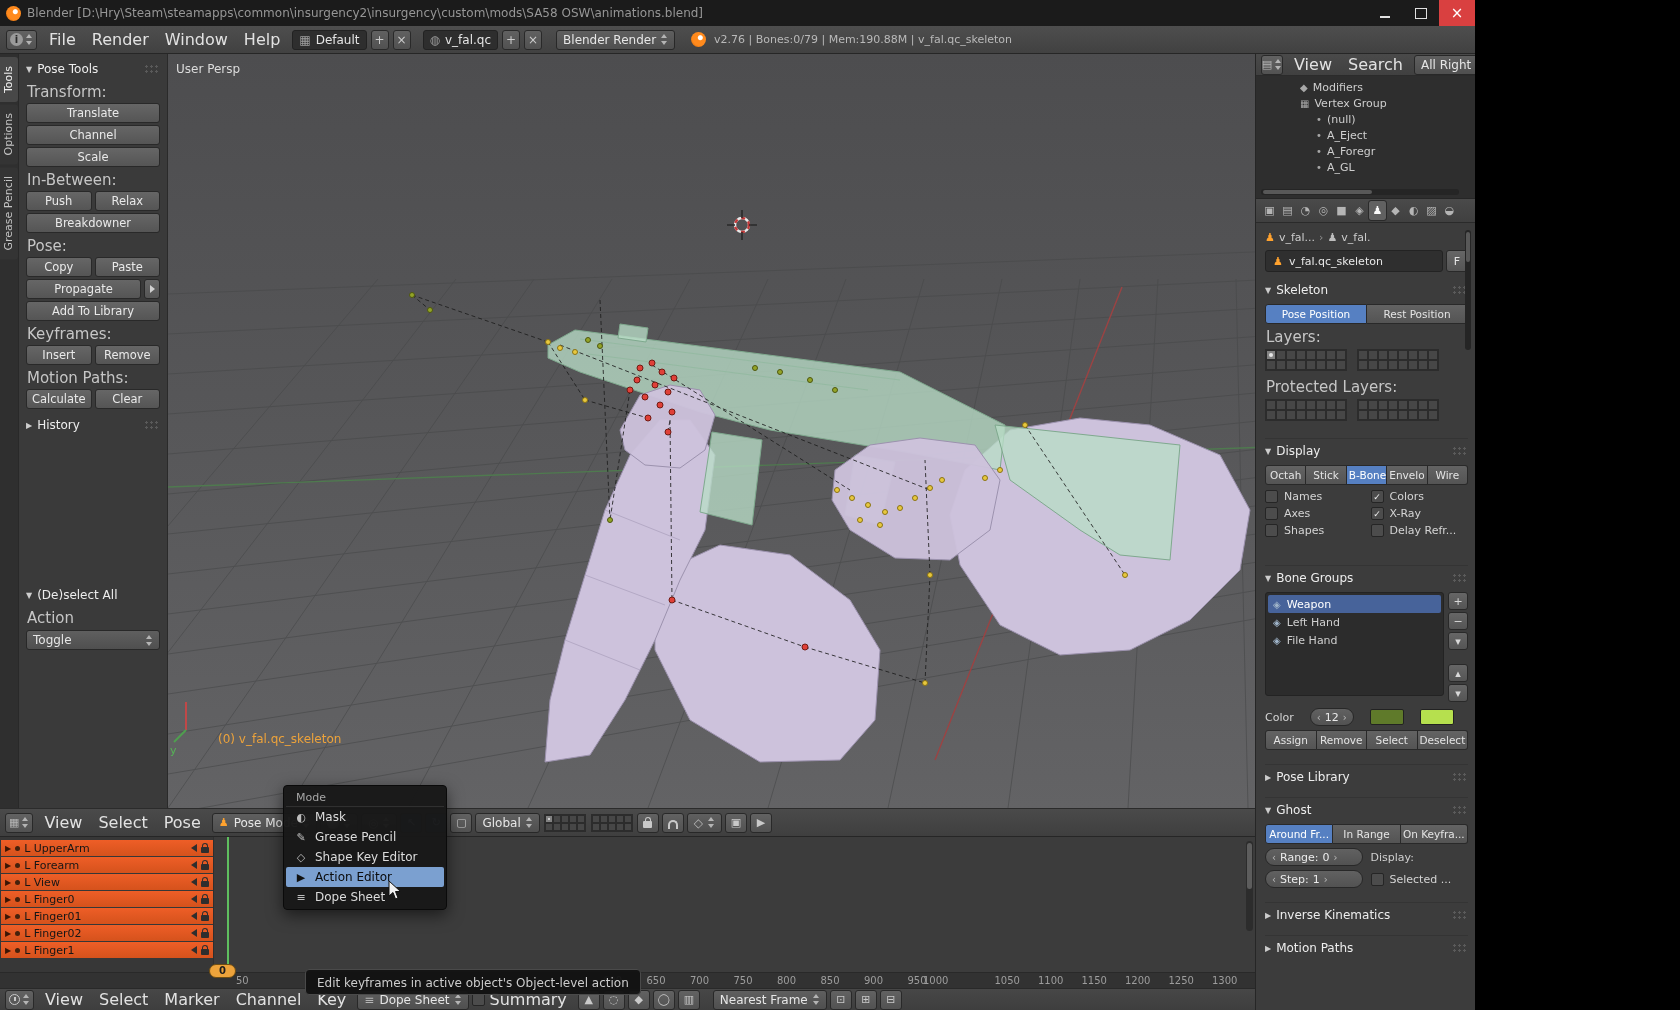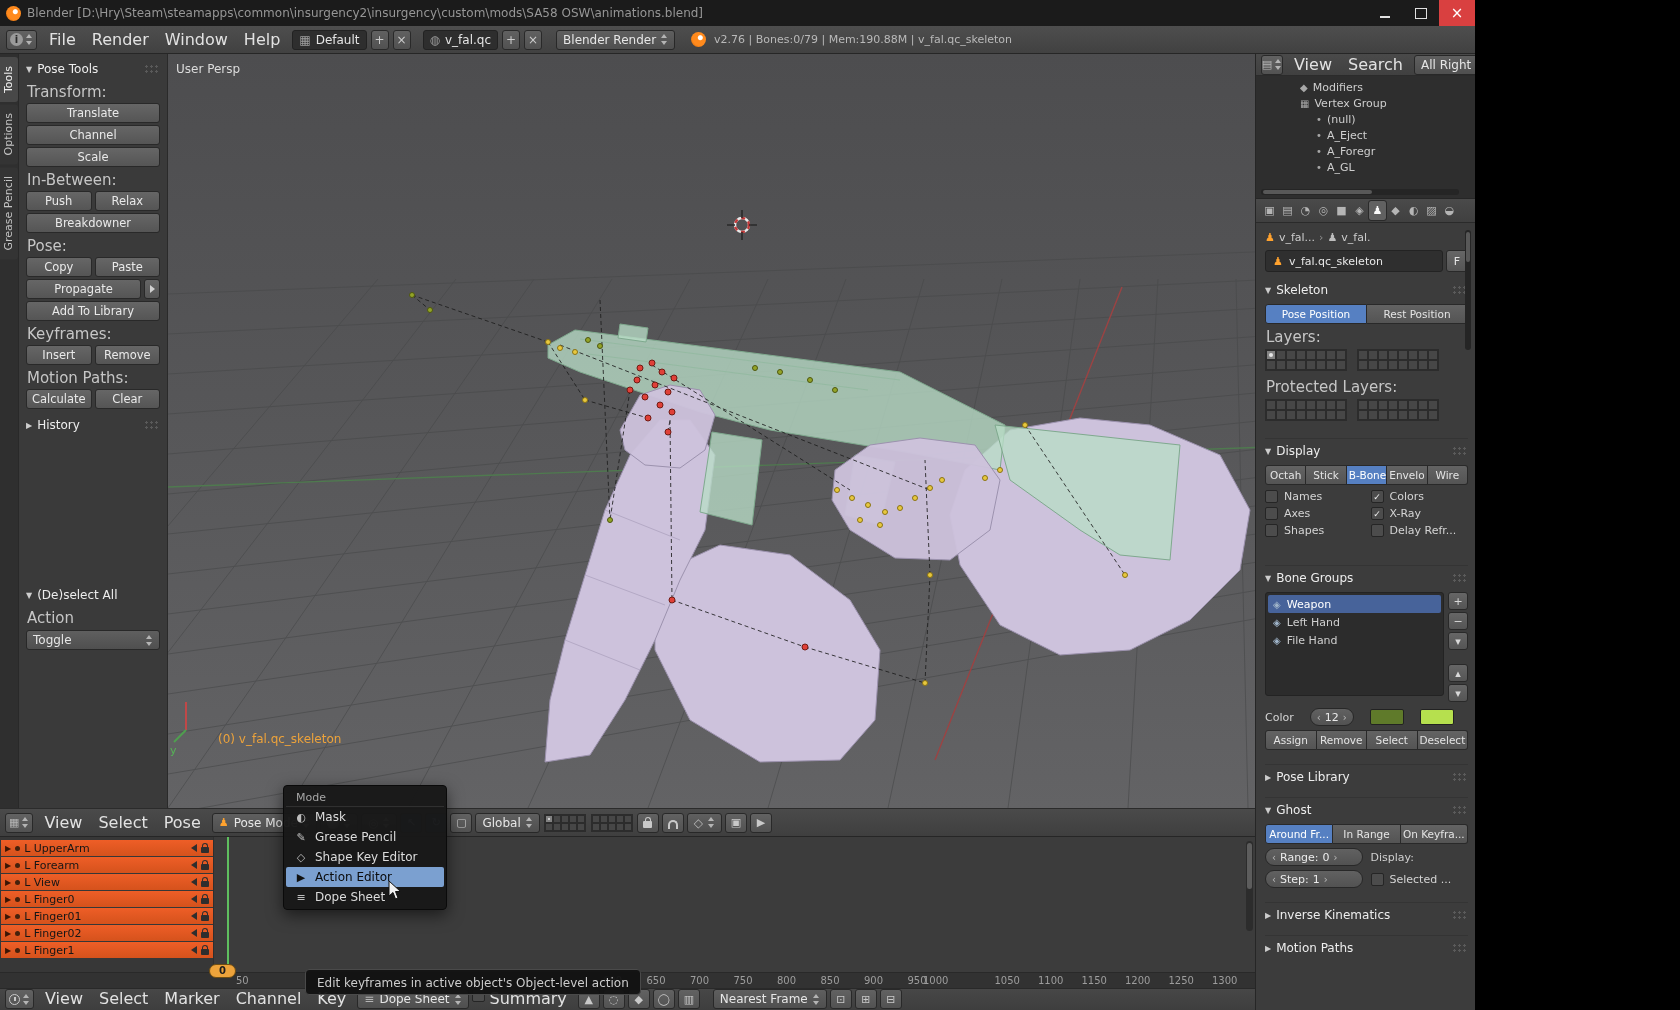--- a/index.html
+++ b/index.html
@@ -87,21 +87,21 @@
   .spk-ic{width:0;height:0;border-top:4px solid transparent;border-bottom:4px solid transparent;border-right:6px solid #2e2e2e}
   .lockk-ic{position:relative;width:8px;height:6px;background:#2e2e2e;border-radius:1px;margin-top:3px}
   .lockk-ic::before{content:"";position:absolute;top:-3.5px;left:1px;width:4px;height:3.5px;border:1.3px solid #2e2e2e;border-bottom:none;border-radius:3px 3px 0 0}
   .dot-ic{width:5px;height:5px;border-radius:50%;background:#45210c}
   .cfra-line{position:absolute;left:227px;top:0;bottom:16px;width:2px;background:var(--current-frame-green)}
   .cfra-badge{position:absolute;left:209px;bottom:10px;height:14px;padding:0 9px;background:var(--active-text-orange);border:1px solid #6e4d12;border-radius:8px;color:#1d1d1d;font-size:10px;line-height:12px;font-weight:bold}
   .ruler{position:absolute;left:0;right:0;bottom:0;height:16px;background:#323232;border-top:1px solid #292929}
   .fnum{position:absolute;top:2px;color:#9d9d9d;font-size:10px}
   .vscroll{position:absolute;right:2px;top:4px;width:7px;height:90px;background:#2c2c2c;border-radius:4px}
   .vscroll::after{content:"";position:absolute;left:1px;right:1px;top:2px;height:46px;background:#5d5d5d;border-radius:3px}
-  .dope-header{height:22px;background:linear-gradient(#474747,#3e3e3e);border-top:1px solid #292929;display:flex;gap:3px;padding:0 5px}
+  .dope-header{height:22px;background:linear-gradient(#474747,#3e3e3e);border-top:1px solid #292929;display:flex;align-items:center;gap:3px;padding:0 5px}
   .dope-header .menu-label{line-height:20px}
   .clock-ic{width:11px;height:11px;border:1.5px solid #c9c9c9;border-radius:50%;position:relative}
   .clock-ic::after{content:"";position:absolute;left:4px;top:2px;width:1.5px;height:4px;background:#c9c9c9}
   .cb{width:13px;height:13px;background:#4c4c4c;border:1px solid #252525;border-radius:2px;display:inline-flex;align-items:center;justify-content:center;color:#efefef;font-size:9px;flex:none}
   .cb.checked::after{content:"✓"}
 
   
   .right{width:220px;display:flex;flex-direction:column;background:#3c3c3c;border-left:1px solid #262626}
   .bar{height:22px;background:linear-gradient(#4a4a4a,#404040);display:flex;align-items:center;gap:3px;padding:0 5px;border-bottom:1px solid #2b2b2b}
   .outliner{height:144px;display:flex;flex-direction:column}

